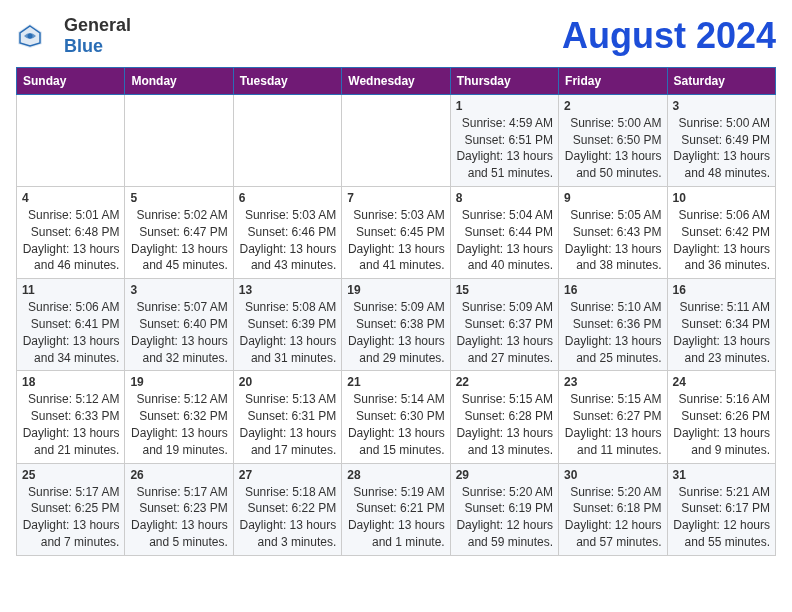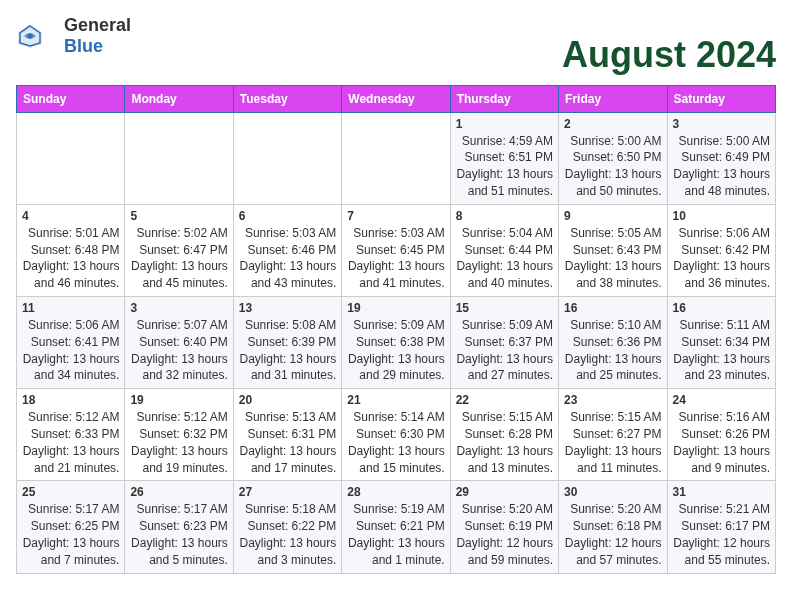--- a/index.html
+++ b/index.html
@@ -34,37 +34,36 @@
     .logo-icon {
       width: 28px;
       height: 28px;
     }
     .title-block {
       text-align: right;
     }
     .main-title {
       font-size: 36px;
       font-weight: bold;
-      color: #14532d;
+      color: #1d4ed8;
       line-height: 1.1;
-      margin-top: 19px;
     }
     .subtitle {
       font-size: 15px;
       color: #555;
       margin-top: 2px;
     }
     .calendar-table {
       width: 100%;
       border-collapse: collapse;
       margin-top: 10px;
       font-size: 11px;
     }
     .calendar-table thead tr th {
-      background-color: #d946ef;
+      background-color: #701a75;
       color: #fff;
       text-align: left;
       padding: 6px 6px;
       font-size: 12px;
       font-weight: bold;
       border: 1px solid #2a6db5;
     }
     .calendar-table tbody tr td {
       border: 1px solid #ccc;
       vertical-align: top;

